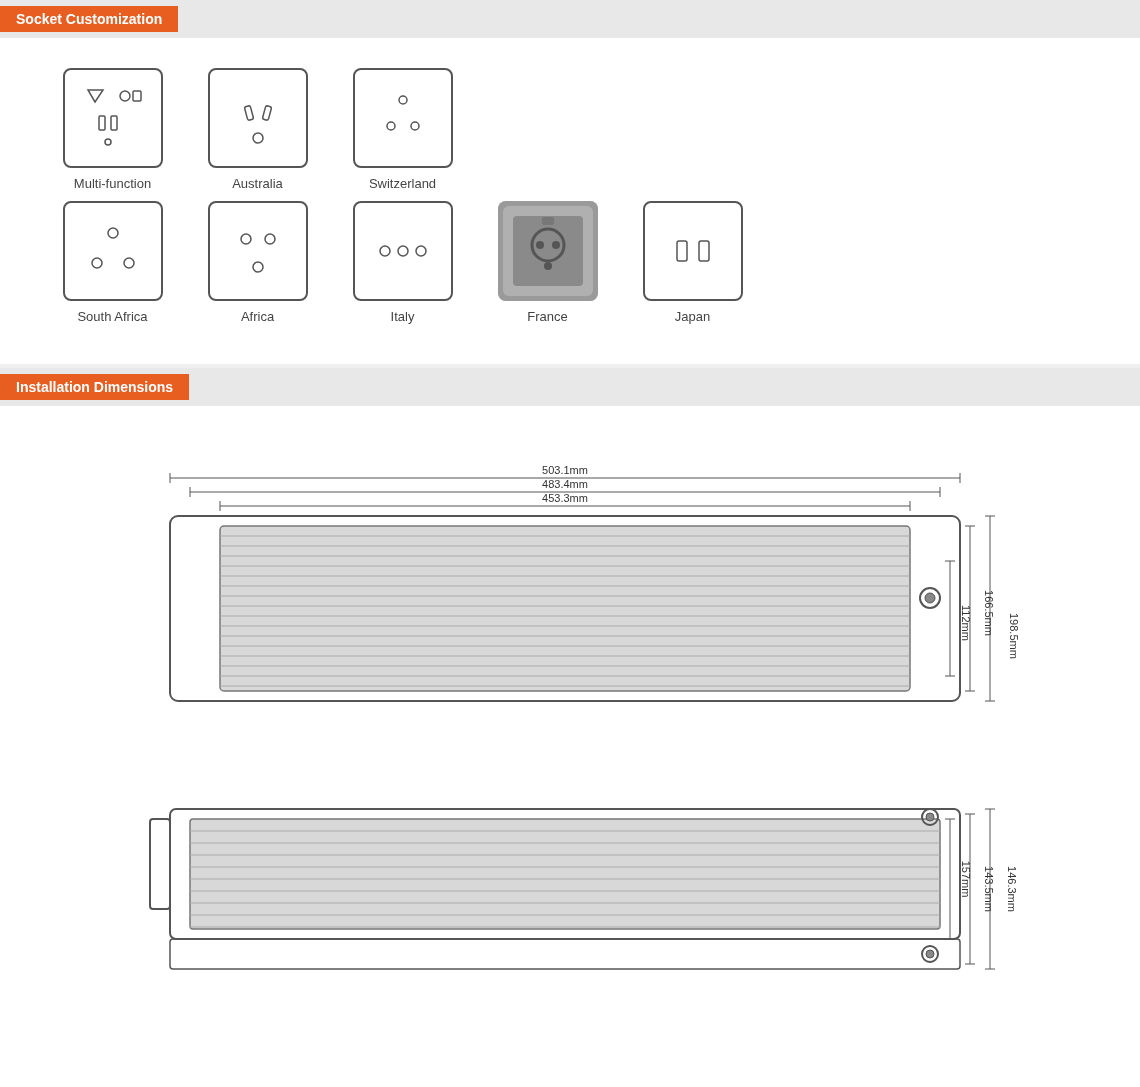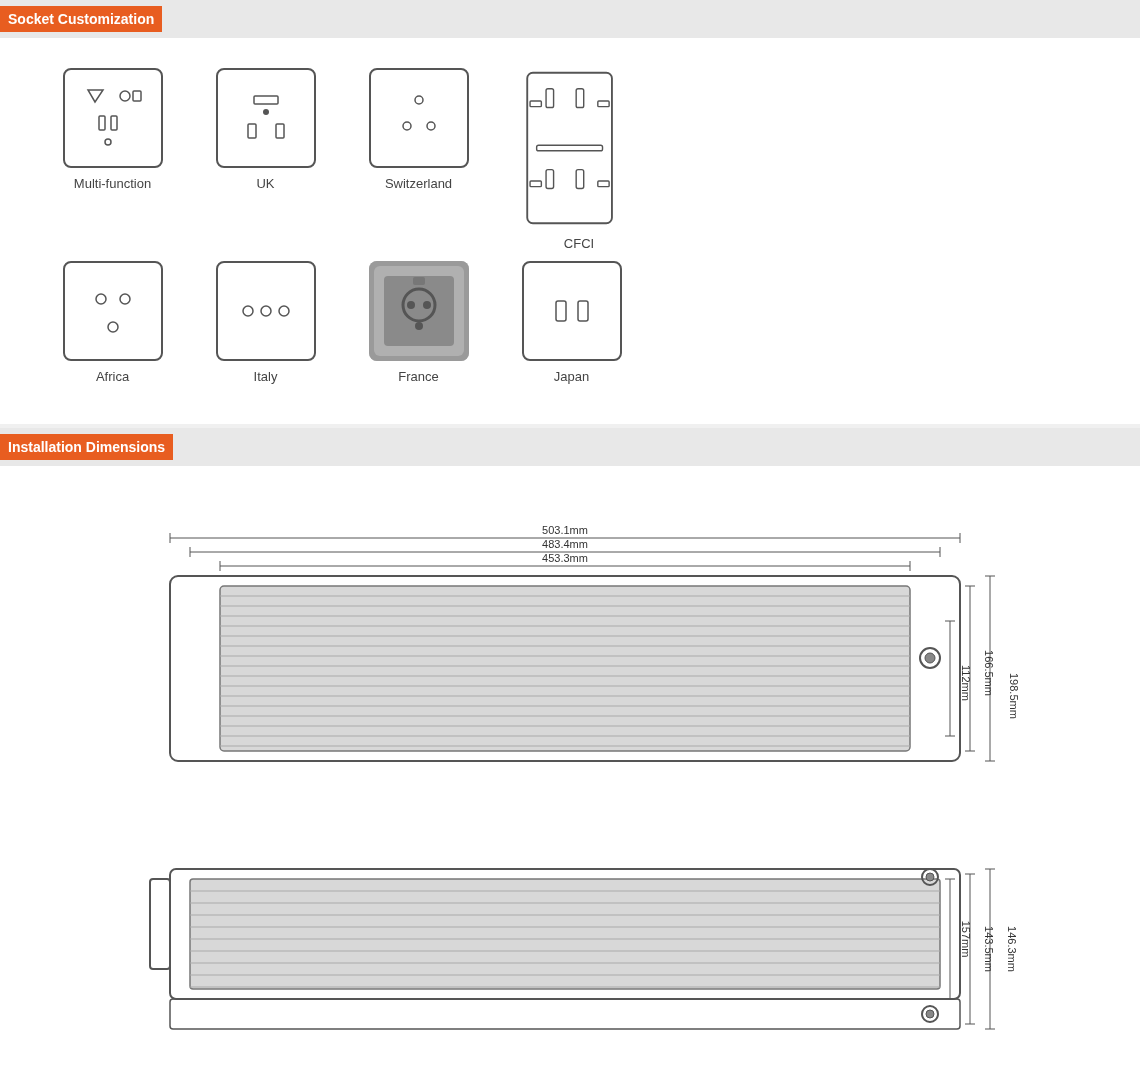--- a/index.html
+++ b/index.html
@@ -17,32 +17,32 @@
       align-items: center;
       background: #e8e8e8;
       padding: 6px 0 6px 0;
       margin-bottom: 0;
     }
     .section-header-label {
       background: #e85d20;
       color: white;
       font-size: 14px;
       font-weight: bold;
-      padding: 5px 8px;
+      padding: 5px 16px;
       display: inline-block;
     }
 
     .socket-section {
       background: white;
       padding: 30px 40px 30px 40px;
     }
 
     .socket-row {
       display: flex;
-      gap: 8px;
+      gap: 0px;
       width: 100%;
       justify-content: flex-start;
       margin-bottom: 10px;
     }
 
     .socket-item {
       display: flex;
       flex-direction: column;
       align-items: center;
       width: 145px;
@@ -112,75 +112,63 @@
           <rect x="26" y="38" width="6" height="14" rx="1" fill="none" stroke="#555" stroke-width="1.5"></rect>
           <rect x="38" y="38" width="6" height="14" rx="1" fill="none" stroke="#555" stroke-width="1.5"></rect>
 
           <circle cx="35" cy="64" r="3" fill="none" stroke="#555" stroke-width="1.5"></circle>
         </svg>
       </div>
       <span class="socket-label">Multi-function</span>
     </div>
 
 
-
-    <div class="socket-item">
-      <div class="socket-icon-box">
-        <svg width="80" height="80" viewBox="0 0 80 80">
-
-          <rect x="28" y="18" width="24" height="8" rx="1" fill="none" stroke="#555" stroke-width="1.5"></rect>
-
-          <rect x="22" y="46" width="8" height="14" rx="1" fill="none" stroke="#555" stroke-width="1.5"></rect>
-          <rect x="50" y="46" width="8" height="14" rx="1" fill="none" stroke="#555" stroke-width="1.5"></rect>
-
-          <circle cx="40" cy="34" r="3" fill="#555"></circle>
-        </svg>
-      </div>
-      <span class="socket-label">UK</span>
-    </div>
+    <div class="socket-item">
+      <div class="socket-icon-box">
+        <svg width="80" height="80" viewBox="0 0 80 80">
+
+          <rect x="28" y="28" width="6" height="14" rx="2" fill="none" stroke="#555" stroke-width="1.5" transform="rotate(-15 31 35)"></rect>
+          <rect x="46" y="28" width="6" height="14" rx="2" fill="none" stroke="#555" stroke-width="1.5" transform="rotate(15 49 35)"></rect>
+
+          <circle cx="40" cy="60" r="5" fill="none" stroke="#555" stroke-width="1.5"></circle>
+        </svg>
+      </div>
+      <span class="socket-label">Australia</span>
+    </div>
+
 
 
     <div class="socket-item">
       <div class="socket-icon-box">
         <svg width="80" height="80" viewBox="0 0 80 80">
 
           <circle cx="40" cy="22" r="4" fill="none" stroke="#555" stroke-width="1.5"></circle>
           <circle cx="28" cy="48" r="4" fill="none" stroke="#555" stroke-width="1.5"></circle>
           <circle cx="52" cy="48" r="4" fill="none" stroke="#555" stroke-width="1.5"></circle>
         </svg>
       </div>
       <span class="socket-label">Switzerland</span>
     </div>
 
-    <div class="socket-item large">
-      <svg class="socket-cfci" viewBox="0 0 120 170">
-
-        <rect x="5" y="5" width="90" height="160" rx="6" fill="none" stroke="#555" stroke-width="2"></rect>
-
-        <rect x="25" y="22" width="8" height="20" rx="2" fill="none" stroke="#555" stroke-width="1.5"></rect>
-        <rect x="57" y="22" width="8" height="20" rx="2" fill="none" stroke="#555" stroke-width="1.5"></rect>
-
-        <rect x="8" y="35" width="12" height="6" rx="1" fill="none" stroke="#555" stroke-width="1.5"></rect>
-        <rect x="80" y="35" width="12" height="6" rx="1" fill="none" stroke="#555" stroke-width="1.5"></rect>
-
-        <rect x="15" y="82" width="70" height="6" rx="2" fill="none" stroke="#555" stroke-width="1.5"></rect>
-
-        <rect x="25" y="108" width="8" height="20" rx="2" fill="none" stroke="#555" stroke-width="1.5"></rect>
-        <rect x="57" y="108" width="8" height="20" rx="2" fill="none" stroke="#555" stroke-width="1.5"></rect>
-
-        <rect x="8" y="120" width="12" height="6" rx="1" fill="none" stroke="#555" stroke-width="1.5"></rect>
-        <rect x="80" y="120" width="12" height="6" rx="1" fill="none" stroke="#555" stroke-width="1.5"></rect>
-      </svg>
-      <span class="socket-label">CFCI</span>
-    </div>
 
   </div>
 
   <div class="socket-row" style="margin-top: 10px;">
 
+    <div class="socket-item">
+      <div class="socket-icon-box">
+        <svg width="80" height="80" viewBox="0 0 80 80">
+
+          <circle cx="40" cy="22" r="5" fill="none" stroke="#555" stroke-width="1.5"></circle>
+          <circle cx="24" cy="52" r="5" fill="none" stroke="#555" stroke-width="1.5"></circle>
+          <circle cx="56" cy="52" r="5" fill="none" stroke="#555" stroke-width="1.5"></circle>
+        </svg>
+      </div>
+      <span class="socket-label">South Africa</span>
+    </div>
 
     <div class="socket-item">
       <div class="socket-icon-box">
         <svg width="80" height="80" viewBox="0 0 80 80">
 
           <circle cx="28" cy="28" r="5" fill="none" stroke="#555" stroke-width="1.5"></circle>
           <circle cx="52" cy="28" r="5" fill="none" stroke="#555" stroke-width="1.5"></circle>
 
           <circle cx="40" cy="56" r="5" fill="none" stroke="#555" stroke-width="1.5"></circle>
         </svg>

